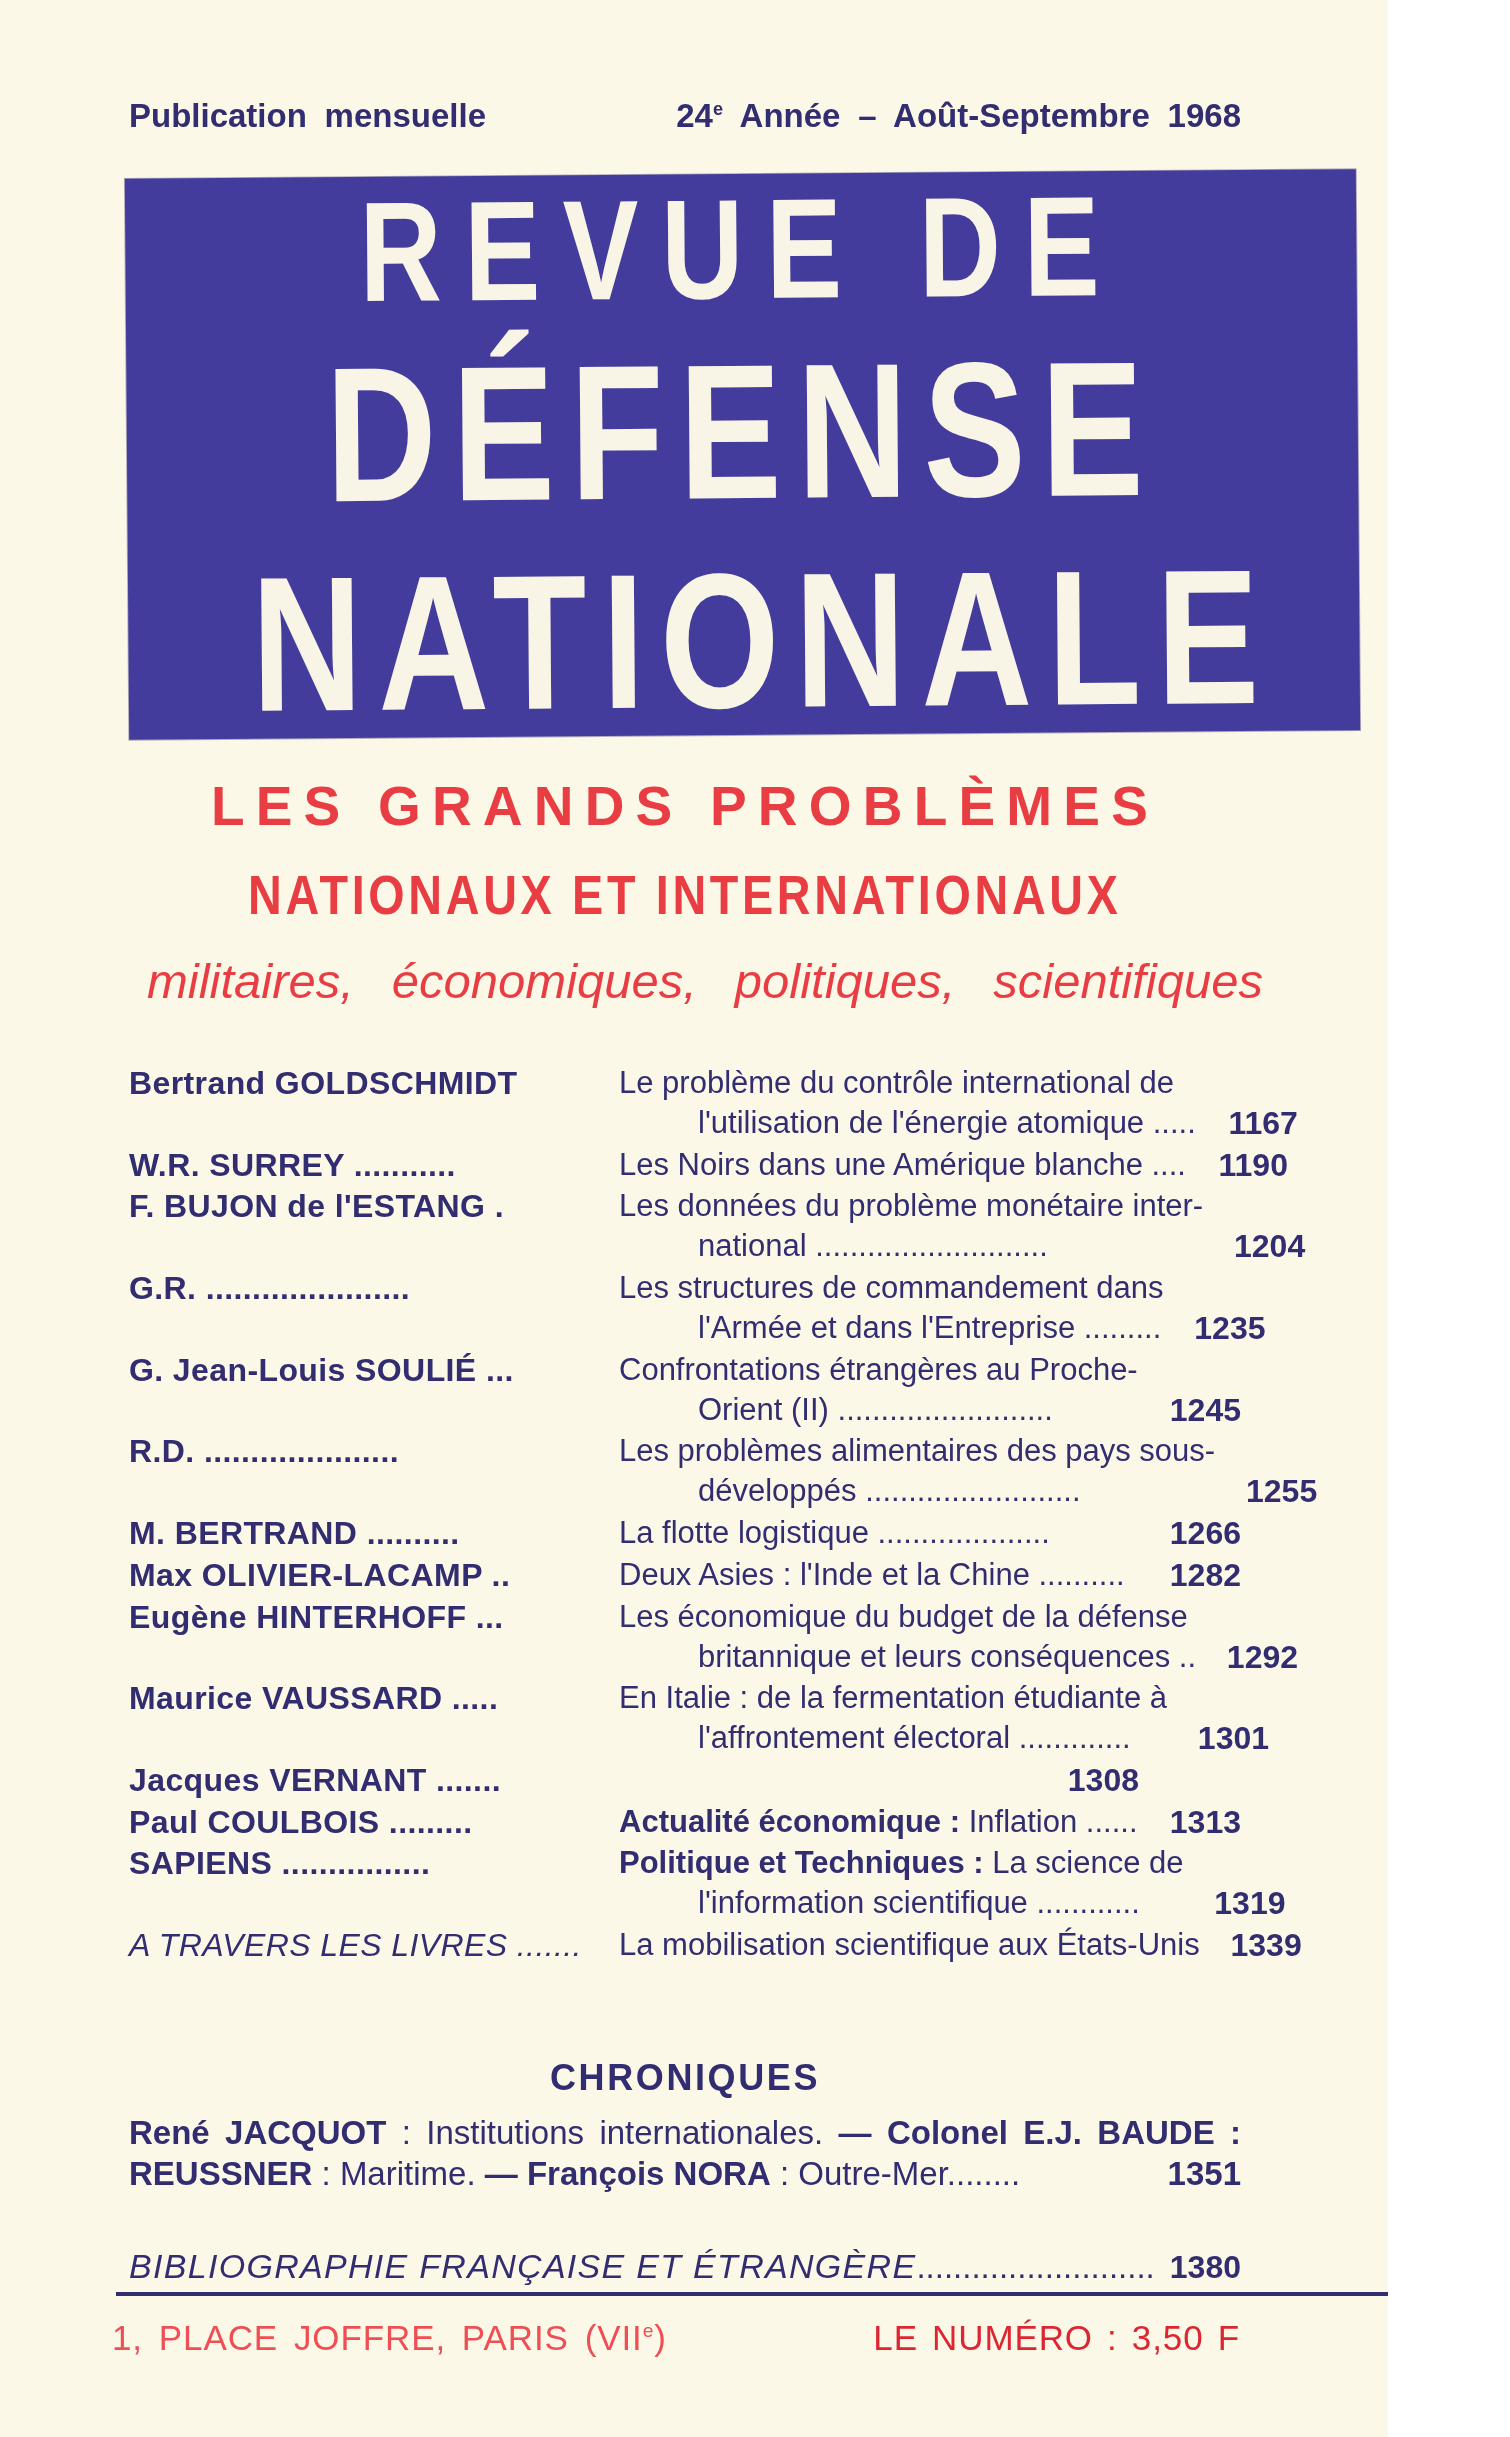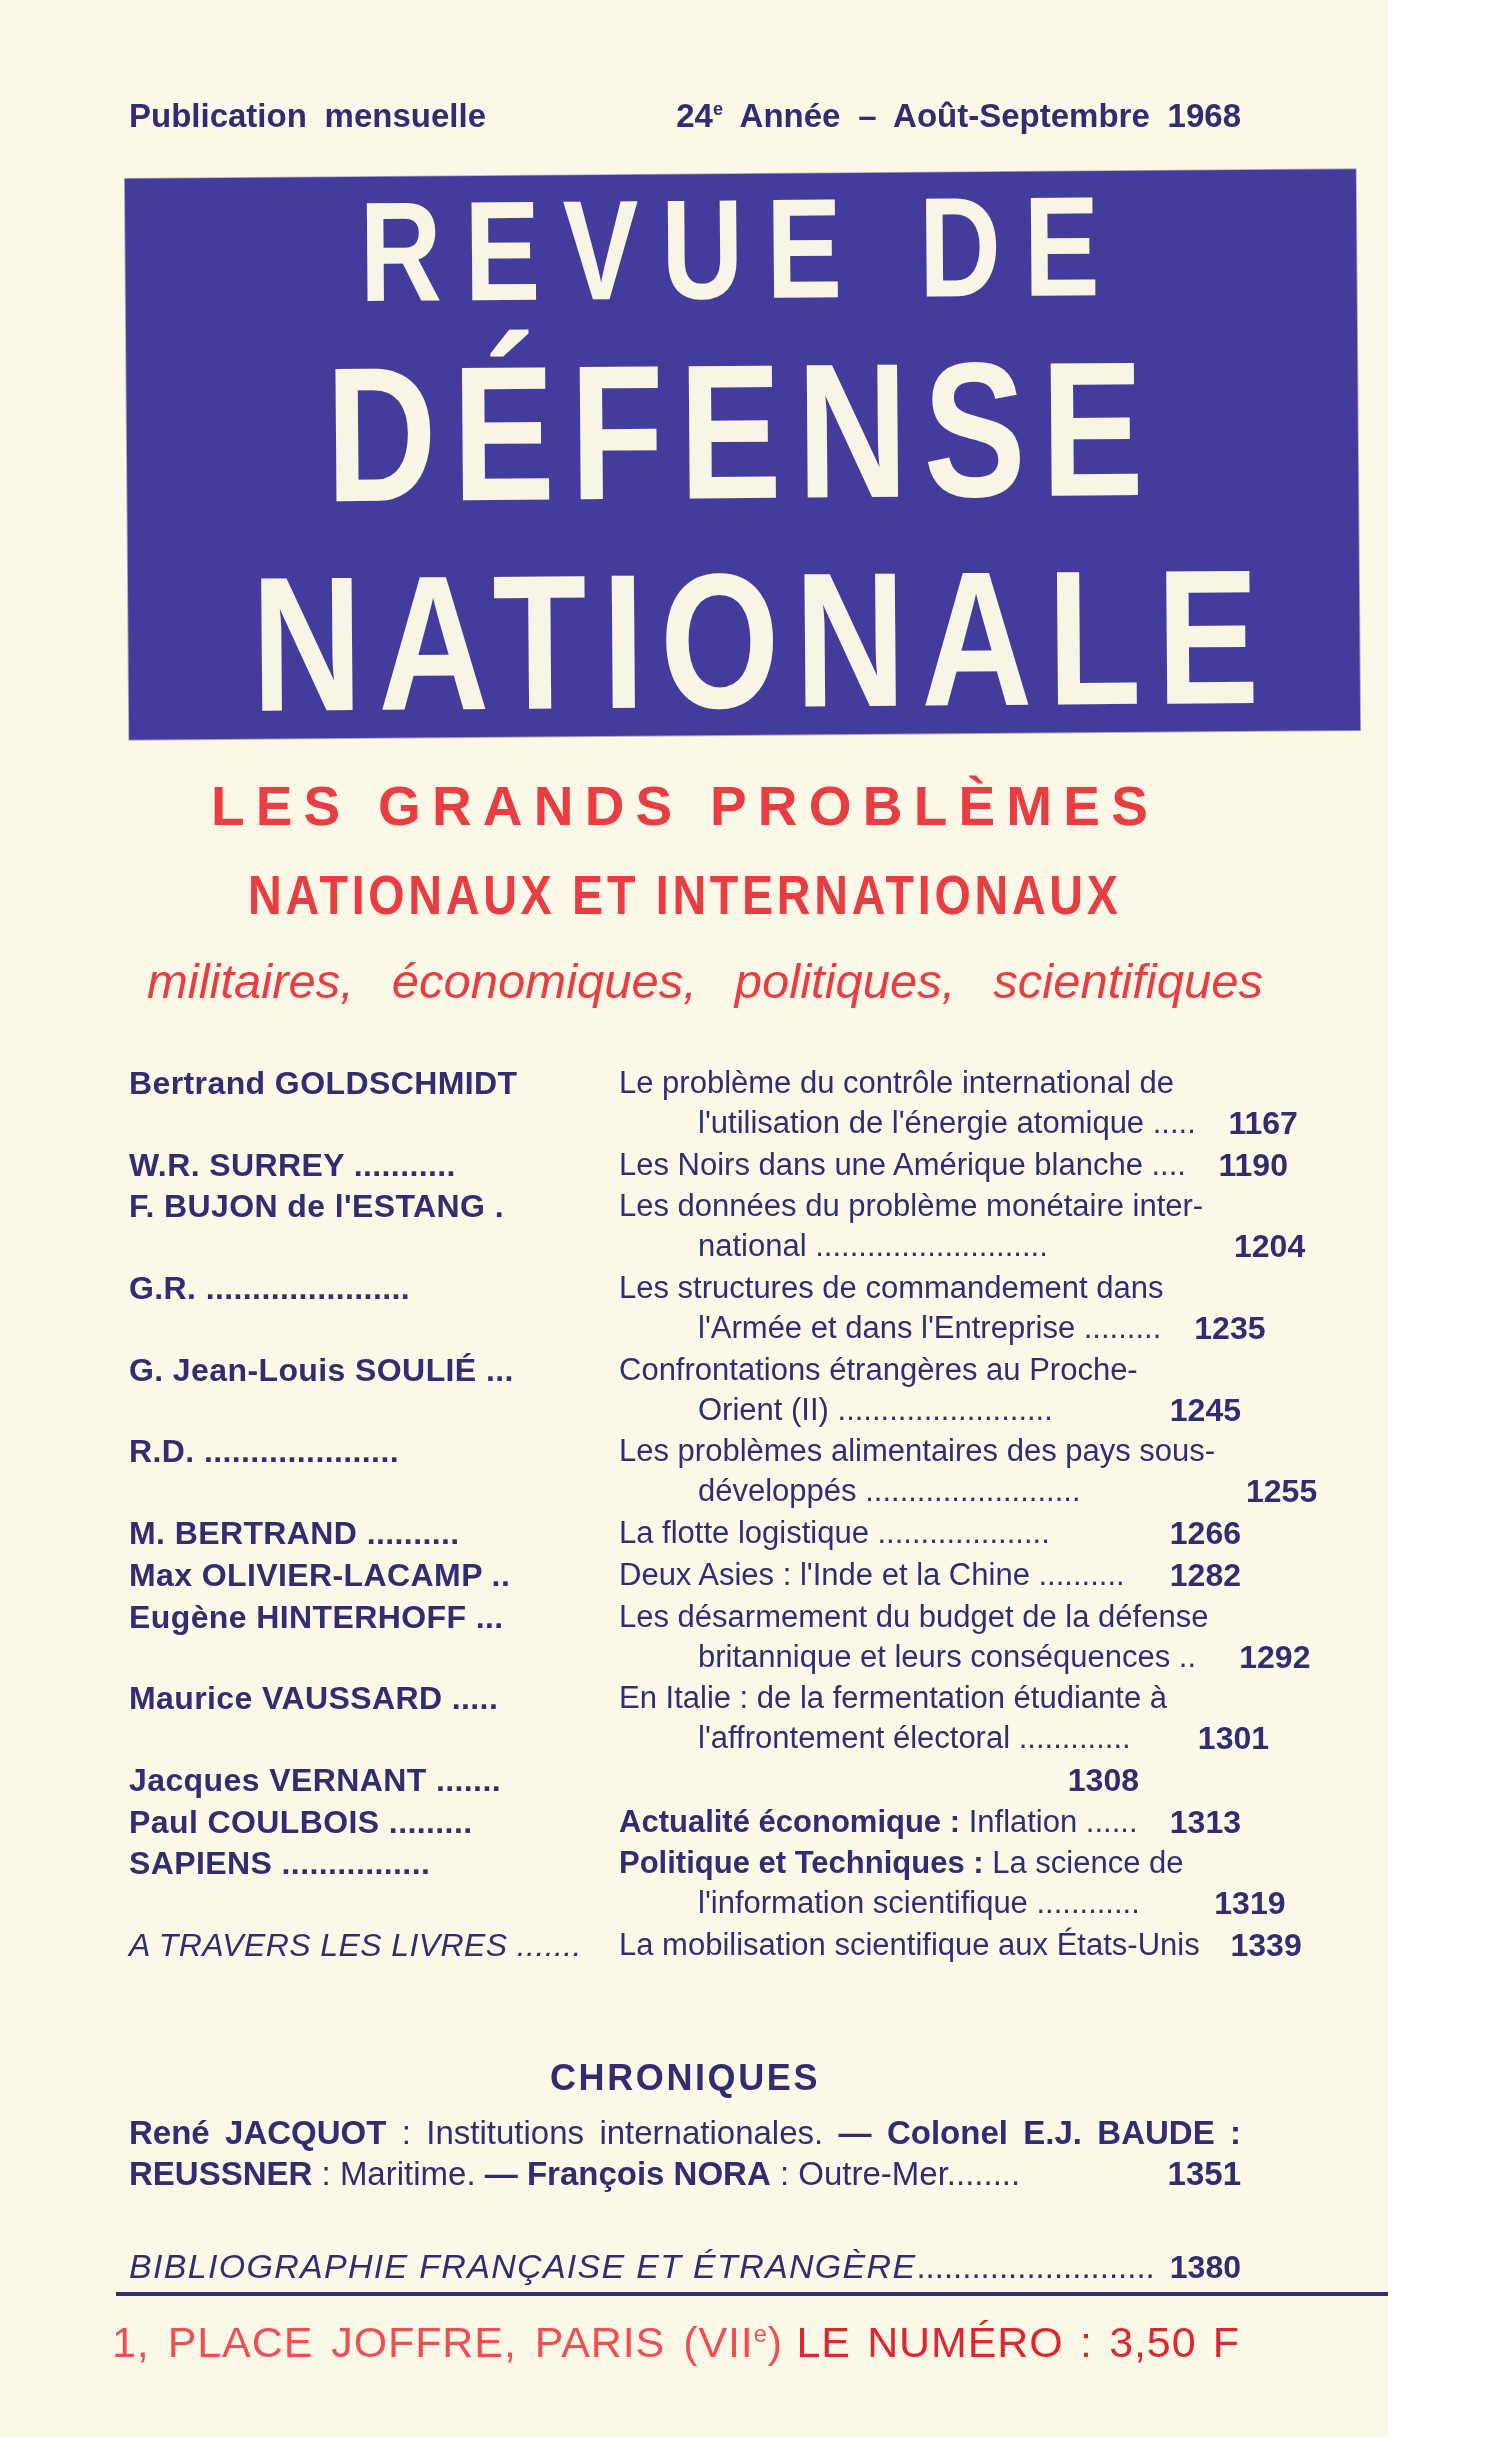--- a/index.html
+++ b/index.html
@@ -42,21 +42,21 @@
   .chron-page{font-weight:bold;padding-left:17px;}
 
   
   .biblio{position:absolute;top:2247px;left:129px;right:147px;display:flex;align-items:baseline;font-size:33px;}
   .bib-text{font-style:italic;font-size:34px;letter-spacing:1.3px;white-space:nowrap;}
   .bib-dots{flex:1;overflow:hidden;white-space:nowrap;}
   .bib-page{font-weight:bold;font-size:32px;padding-left:15.5px;}
 
   
   .rule{position:absolute;top:2292px;left:116px;width:1292px;height:4.3px;background:var(--navy,#312d70);}
-  .footer{position:absolute;top:2318px;left:112px;right:148px;display:flex;justify-content:space-between;font-size:43px;letter-spacing:0.9px;}
+  .footer{position:absolute;top:2318px;left:112px;right:148px;display:flex;justify-content:space-between;font-size:35px;letter-spacing:0.9px;}
   .f-left{color:var(--footer-left,#ee4e54);font-weight:normal;word-spacing:5.2px;}
   .f-left sup{font-size:0.55em;vertical-align:super;}
   .f-right{color:var(--footer-right,#dc2631);font-weight:normal;word-spacing:3.5px;}
 </style>
 </head>
 <body>
 
 <div class="page">
 
   <div class="header">
@@ -145,21 +145,21 @@
     <div class="toc-author">Max OLIVIER-LACAMP ..</div>
     <div class="toc-title">
           <div class="toc-line"><span>Deux Asies : l'Inde et la Chine ..........</span></div>
         </div>
     <div class="toc-page">1282</div>
   </div>
 
   <div class="toc-row">
     <div class="toc-author">Eugène HINTERHOFF ...</div>
     <div class="toc-title">
-          <div class="toc-line"><span>Les désarmement du budget de la défense</span></div>
+          <div class="toc-line"><span>Les économique du budget de la défense</span></div>
           <div class="toc-line indent"><span>britannique et leurs conséquences ..</span></div>
         </div>
     <div class="toc-page">1292</div>
   </div>
 
   <div class="toc-row">
     <div class="toc-author">Maurice VAUSSARD .....</div>
     <div class="toc-title">
           <div class="toc-line"><span>En Italie : de la fermentation étudiante à</span></div>
           <div class="toc-line indent"><span>l'affrontement électoral .............</span></div>

